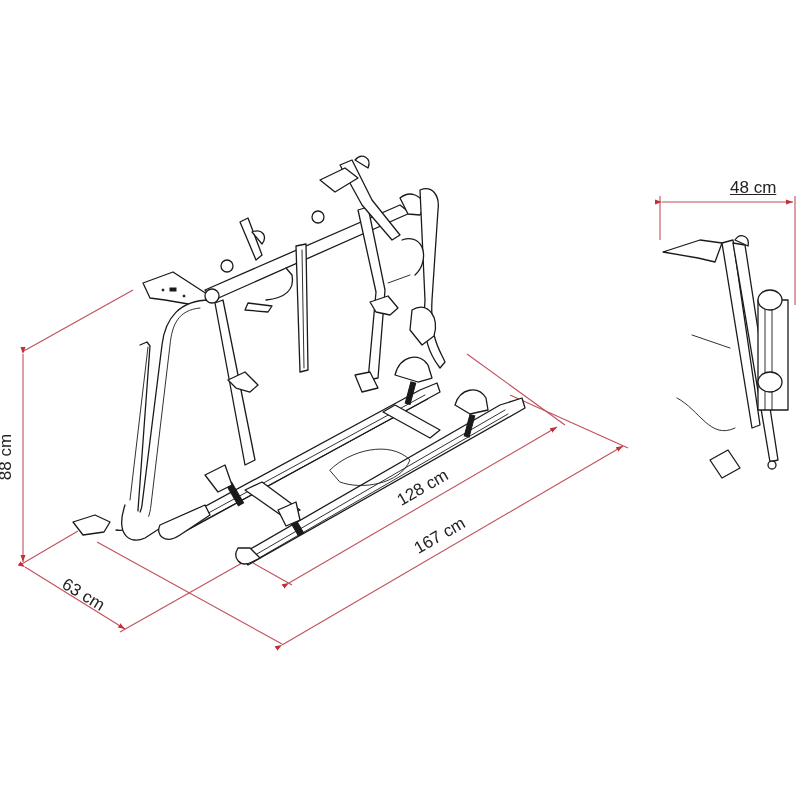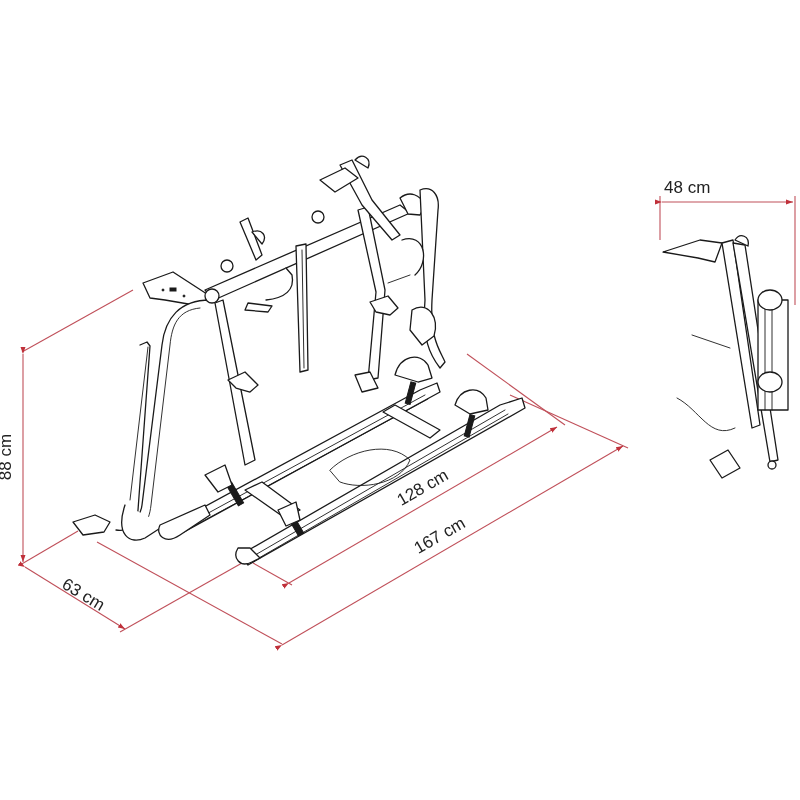--- a/index.html
+++ b/index.html
@@ -126,13 +126,13 @@
     <path class="thin" d="M677,398 C700,410 710,440 735,428"></path>
     <path class="part" d="M710,460 L728,450 L740,468 L722,478 Z"></path>
     <circle class="part" cx="772" cy="465" r="4"></circle>
   </g>
 </svg>
 
 <div class="label" style="left:-17px; top:447px; transform: rotate(-90deg);">88 cm</div>
 <div class="label" style="left:60px; top:585px; transform: rotate(31deg);">63 cm</div>
 <div class="label" style="left:395px; top:478px; transform: rotate(-30deg);">128 cm</div>
 <div class="label" style="left:412px; top:526px; transform: rotate(-30deg);">167 cm</div>
-<div class="label" style="left:664px; top:178px;">48 cm</div>
+<div class="label" style="left:730px; top:178px;text-decoration:underline;">48 cm</div>
 
 </body></html>

